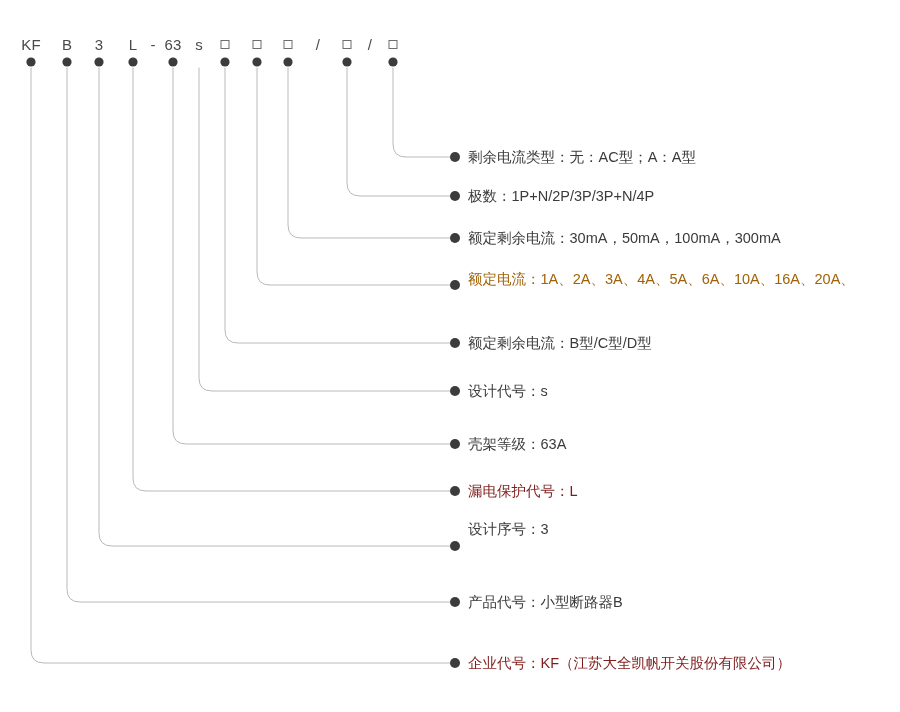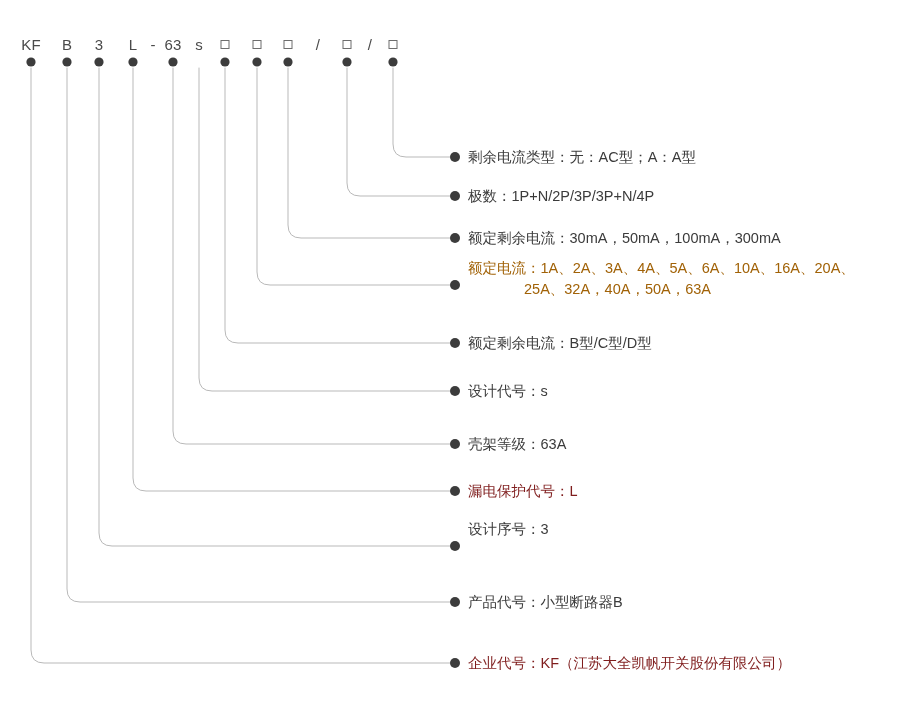--- a/index.html
+++ b/index.html
@@ -113,21 +113,21 @@
       <div class="code-char slash" style="left: 318px; top: 37px; color: rgb(74, 74, 74);">/</div>
       <div class="code-box" style="left: 347px; top: 40px; border-color: rgb(109, 109, 109);"></div>
       <div class="code-char slash" style="left: 370px; top: 37px; color: rgb(74, 74, 74);">/</div>
       <div class="code-box" style="left: 393px; top: 40px; border-color: rgb(109, 109, 109);"></div>
     </div>
 
   <div id="label-layer">
       <div class="label-row" style="top: 157px; color: rgb(59, 59, 59);"><span>剩余电流类型：无：AC型；A：A型</span></div>
       <div class="label-row" style="top: 196px; color: rgb(59, 59, 59); text-align: center;"><span>极数：1P+N/2P/3P/3P+N/4P</span></div>
       <div class="label-row" style="top: 238px; color: rgb(59, 59, 59);"><span>额定剩余电流：30mA，50mA，100mA，300mA</span></div>
-      <div class="label-row" style="top: 279px; color: #a16207;"><span>额定电流：1A、2A、3A、4A、5A、6A、10A、16A、20A、</span><span class="cont-line">25A、32A，40A，50A，63A</span></div>
+      <div class="label-row" style="top: 279px; color: #a16207;"><span>额定电流：1A、2A、3A、4A、5A、6A、10A、16A、20A、</span></div>
       <div class="label-row" style="top: 343px; color: rgb(59, 59, 59);"><span>额定剩余电流：B型/C型/D型</span></div>
       <div class="label-row" style="top: 391px; color: rgb(59, 59, 59);"><span>设计代号：s</span></div>
       <div class="label-row" style="top: 444px; color: rgb(59, 59, 59);"><span>壳架等级：63A</span></div>
       <div class="label-row" style="top: 491px; color: #7f1d1d;"><span>漏电保护代号：L</span></div>
       <div class="label-row" style="top: 529px; color: rgb(59, 59, 59);"><span>设计序号：3</span></div>
       <div class="label-row" style="top: 602px; color: rgb(59, 59, 59);"><span>产品代号：小型断路器B</span></div>
       <div class="label-row" style="top: 663px; color: #7f1d1d;"><span>企业代号：KF（江苏大全凯帆开关股份有限公司）</span></div>
     </div>
 
 </div>

